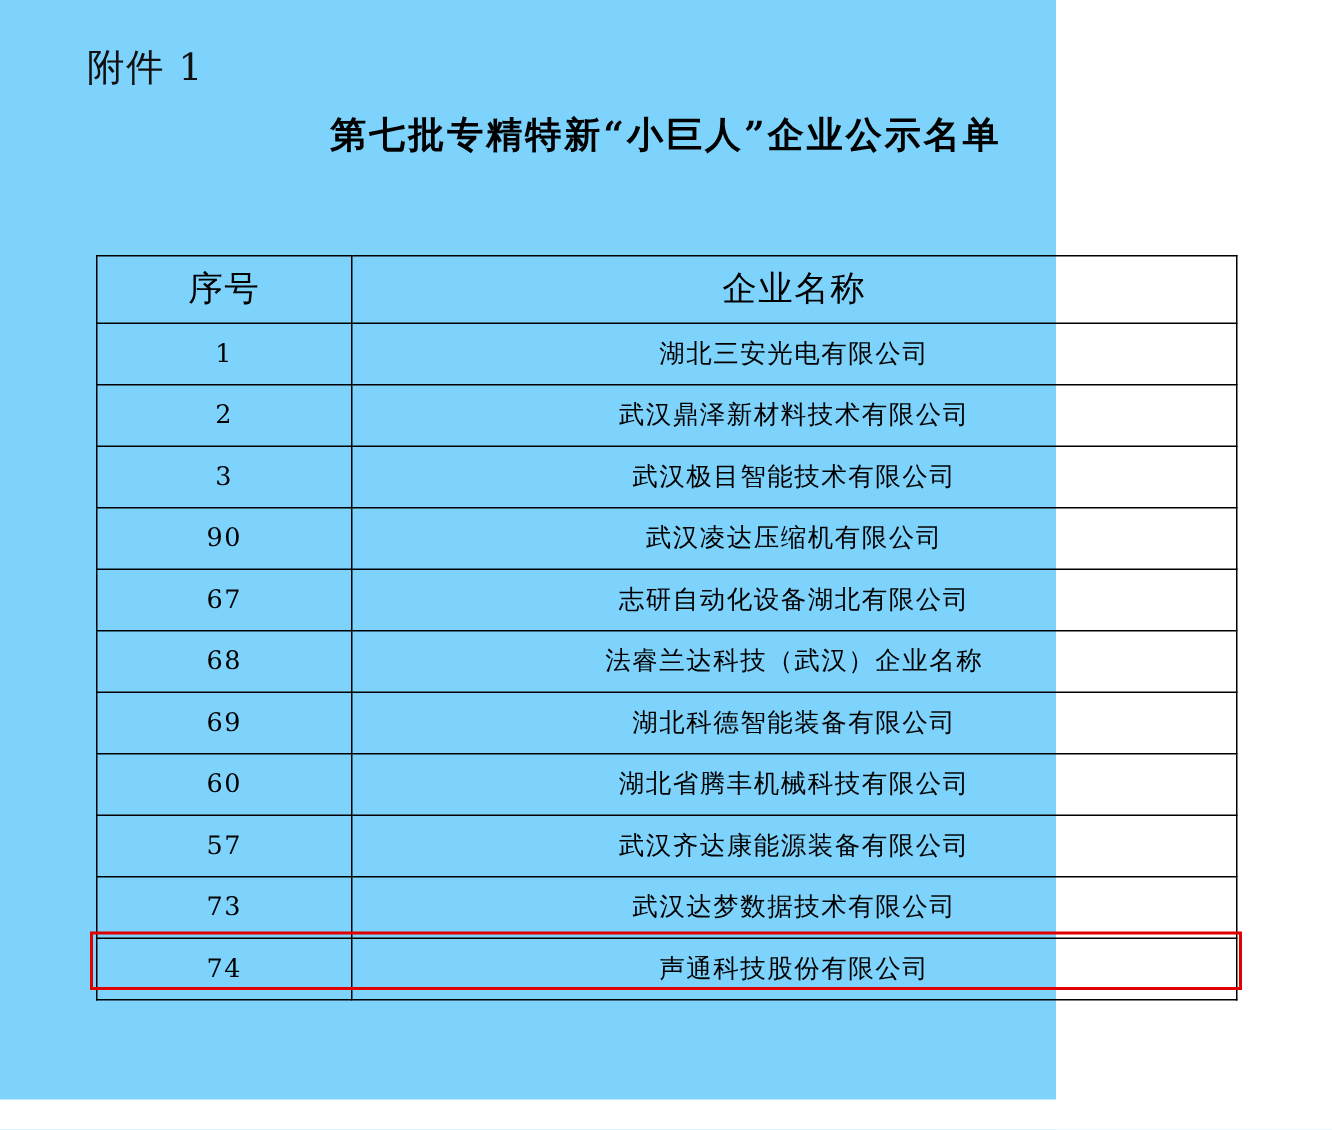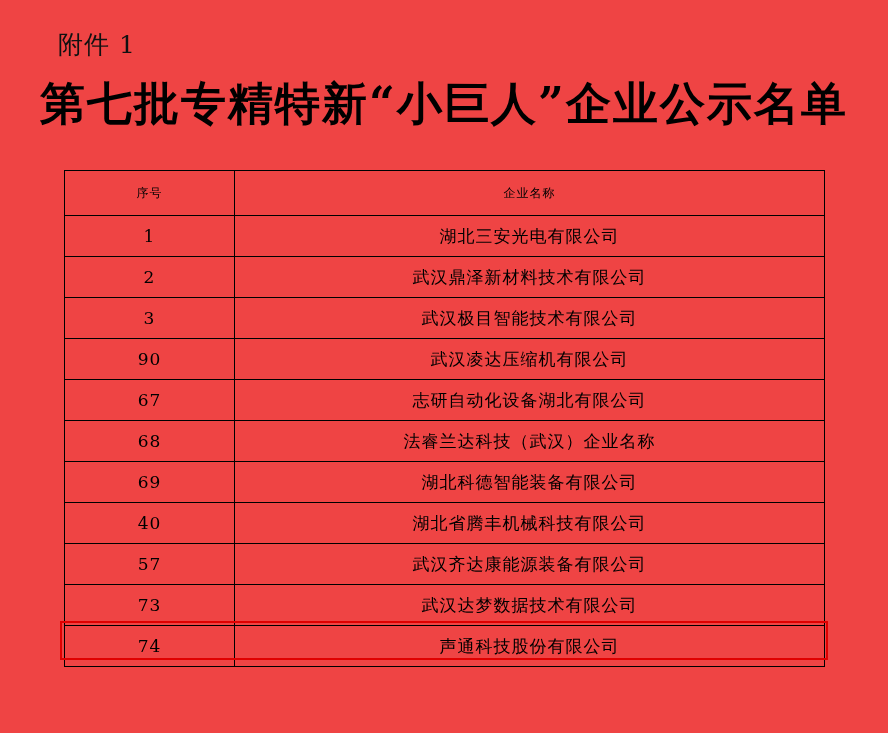--- a/index.html
+++ b/index.html
@@ -10,40 +10,40 @@
   body {
     width: 888px;
     height: 753px;
     font-family: "Liberation Serif", "DejaVu Serif", serif;
     color: #000000;
     position: relative;
     overflow: hidden;
   }
   .page {
     position: relative;
-    width: 888px;
+    width: 704px;
     height: 753px;
-    background: #ef4444;
+    background: #7dd3fc;
   }
   .attachment-label {
     position: absolute;
     left: 58px;
     top: 28px;
     font-size: 25px;
     letter-spacing: 1px;
     font-family: "DejaVu Serif", "Liberation Serif", serif;
     color: #111;
   }
   .doc-title {
     position: absolute;
     left: 0;
     top: 74px;
     width: 888px;
     text-align: center;
-    font-size: 45px;
+    font-size: 24px;
     font-weight: bold;
     letter-spacing: 2px;
     font-family: "DejaVu Serif", "Liberation Serif", serif;
     color: #000;
   }
   .table-wrap {
     position: absolute;
     left: 64px;
     top: 170px;
     width: 760px;
@@ -61,21 +61,21 @@
     font-weight: normal;
     padding: 0;
     height: 40px;
     line-height: 40px;
     letter-spacing: 1px;
     color: #000;
   }
   table.listing thead th {
     height: 44px;
     line-height: 44px;
-    font-size: 12px;
+    font-size: 23px;
   }
   col.col-index { width: 170px; }
   col.col-name { width: 590px; }
   tr.highlight-row td {
     position: relative;
   }
   .highlight-box {
     position: absolute;
     left: 60px;
     top: 621px;
@@ -138,21 +138,21 @@
         </tr>
         <tr>
           <td>68</td>
           <td>法睿兰达科技（武汉）企业名称</td>
         </tr>
         <tr>
           <td>69</td>
           <td>湖北科德智能装备有限公司</td>
         </tr>
         <tr>
-          <td>40</td>
+          <td>60</td>
           <td>湖北省腾丰机械科技有限公司</td>
         </tr>
         <tr>
           <td>57</td>
           <td>武汉齐达康能源装备有限公司</td>
         </tr>
         <tr>
           <td>73</td>
           <td>武汉达梦数据技术有限公司</td>
         </tr>

